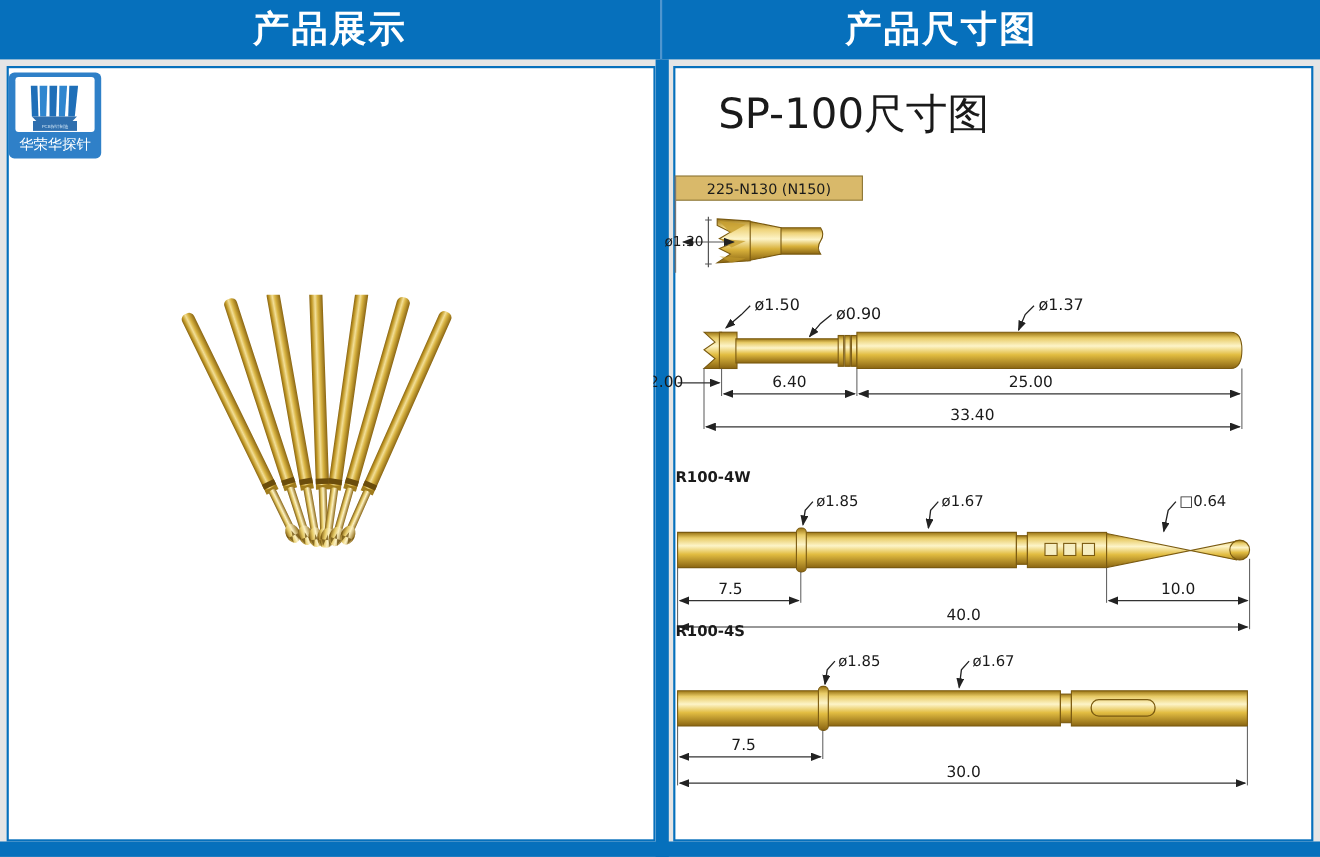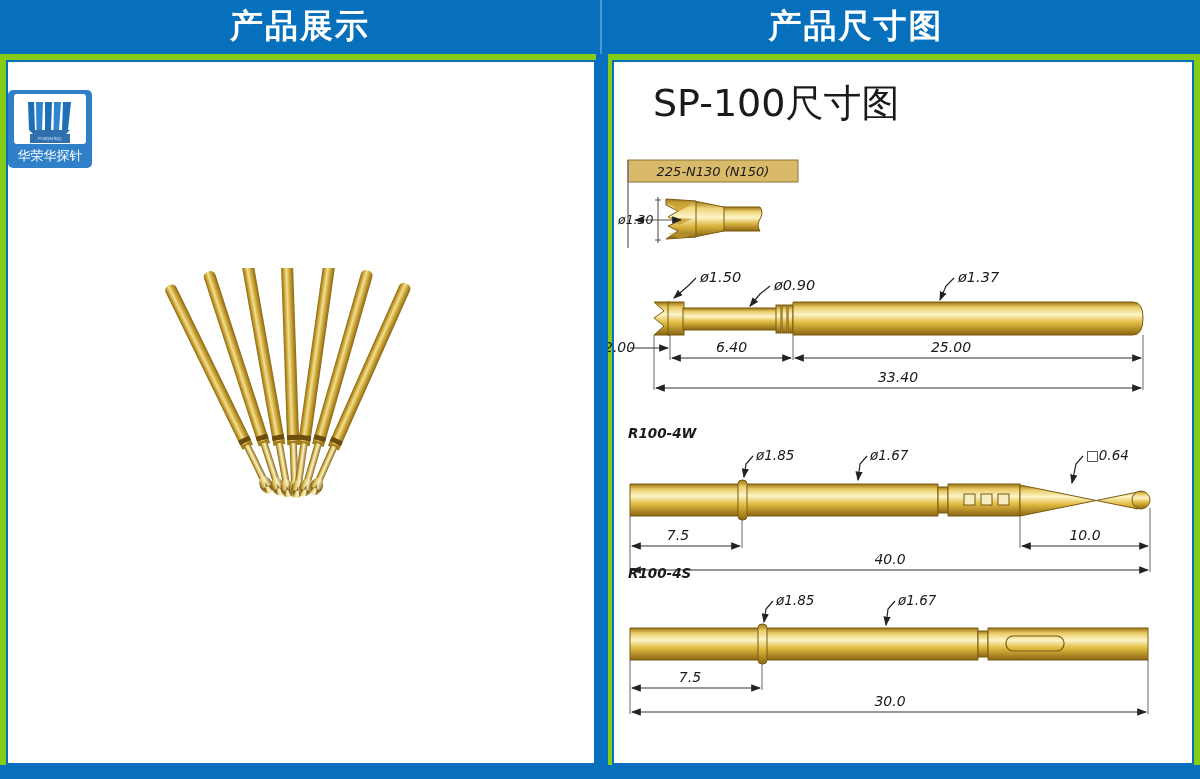--- a/index.html
+++ b/index.html
@@ -1,54 +1,54 @@
 <!DOCTYPE html>
 <html><head>
 <meta charset="utf-8">
 <style>
   html,body{margin:0;padding:0;background:#ffffff;}
   body{width:1200px;height:779px;font-family:"Liberation Sans","DejaVu Sans",sans-serif;overflow:hidden;}
-  .page{position:relative;width:1200px;height:779px;background:#84cc16;}
+  .page{position:relative;width:1200px;height:779px;background:#e5e5e5;}
 
   
   .header{position:absolute;left:0;top:0;width:1200px;height:54px;background:#0670bc;}
   .hdr-split{position:absolute;left:600px;top:0;width:2px;height:54px;background:#4f96cf;}
   .hdr-title{position:absolute;top:0;height:54px;line-height:52px;text-align:center;color:#ffffff;
              font-size:33px;font-weight:600;letter-spacing:2px;font-family:"DejaVu Sans",sans-serif;}
   .hdr-left{left:0;width:600px;}
   .hdr-right{left:600px;width:512px;}
 
   
   .footer{position:absolute;left:0;top:765px;width:1200px;height:14px;background:#0670bc;}
 
   
   .panel{position:absolute;background:#ffffff;border:2px solid #0670bc;box-sizing:border-box;}
   .panel-left{left:6px;top:60px;width:590px;height:705px;}
   .panel-right{left:612px;top:60px;width:582px;height:705px;}
   .divider{position:absolute;left:596px;top:54px;width:12px;height:725px;background:#0670bc;}
 
   
   .logo{position:absolute;left:8px;top:66px;width:84px;height:78px;background:#2f80c8;
-        border-radius:5px;overflow:hidden;margin-top:24px;}
+        border-radius:5px;overflow:hidden;}
   .logo-inner{position:absolute;left:6px;top:4px;width:72px;height:50px;background:#ffffff;border-radius:3px;}
   .logo-crown{position:absolute;left:12px;top:6px;width:48px;height:36px;}
   .logo-chip{position:absolute;left:16px;top:40px;width:40px;height:9px;background:#2f6fae;
              color:#cfe4f5;font-size:4px;line-height:9px;text-align:center;overflow:hidden;}
   .logo-text{position:absolute;left:0;top:56px;width:84px;height:20px;color:#ffffff;
              font-size:13px;line-height:20px;text-align:center;font-family:"DejaVu Sans",sans-serif;
              letter-spacing:0px;}
 
   
   .photo{position:absolute;left:140px;top:268px;width:300px;height:232px;}
   .photo svg{display:block;}
 
   
   .draw-title{position:absolute;left:614px;top:78px;font-size:38px;color:#1a1a1a;
               font-family:"DejaVu Sans",sans-serif;font-weight:400;letter-spacing:0px;padding-left:39px;}
-  .dwg{position:absolute;left:608px;top:60px;width:584px;height:705px;font-style:italic;}
+  .dwg{position:absolute;left:594px;top:60px;width:584px;height:705px;}
   .dwg svg{display:block;}
 </style>
 </head>
 <body>
 
 <div class="page">
 
   <div class="header">
     <div class="hdr-title hdr-left">产品展示</div>
     <div class="hdr-split"></div>

